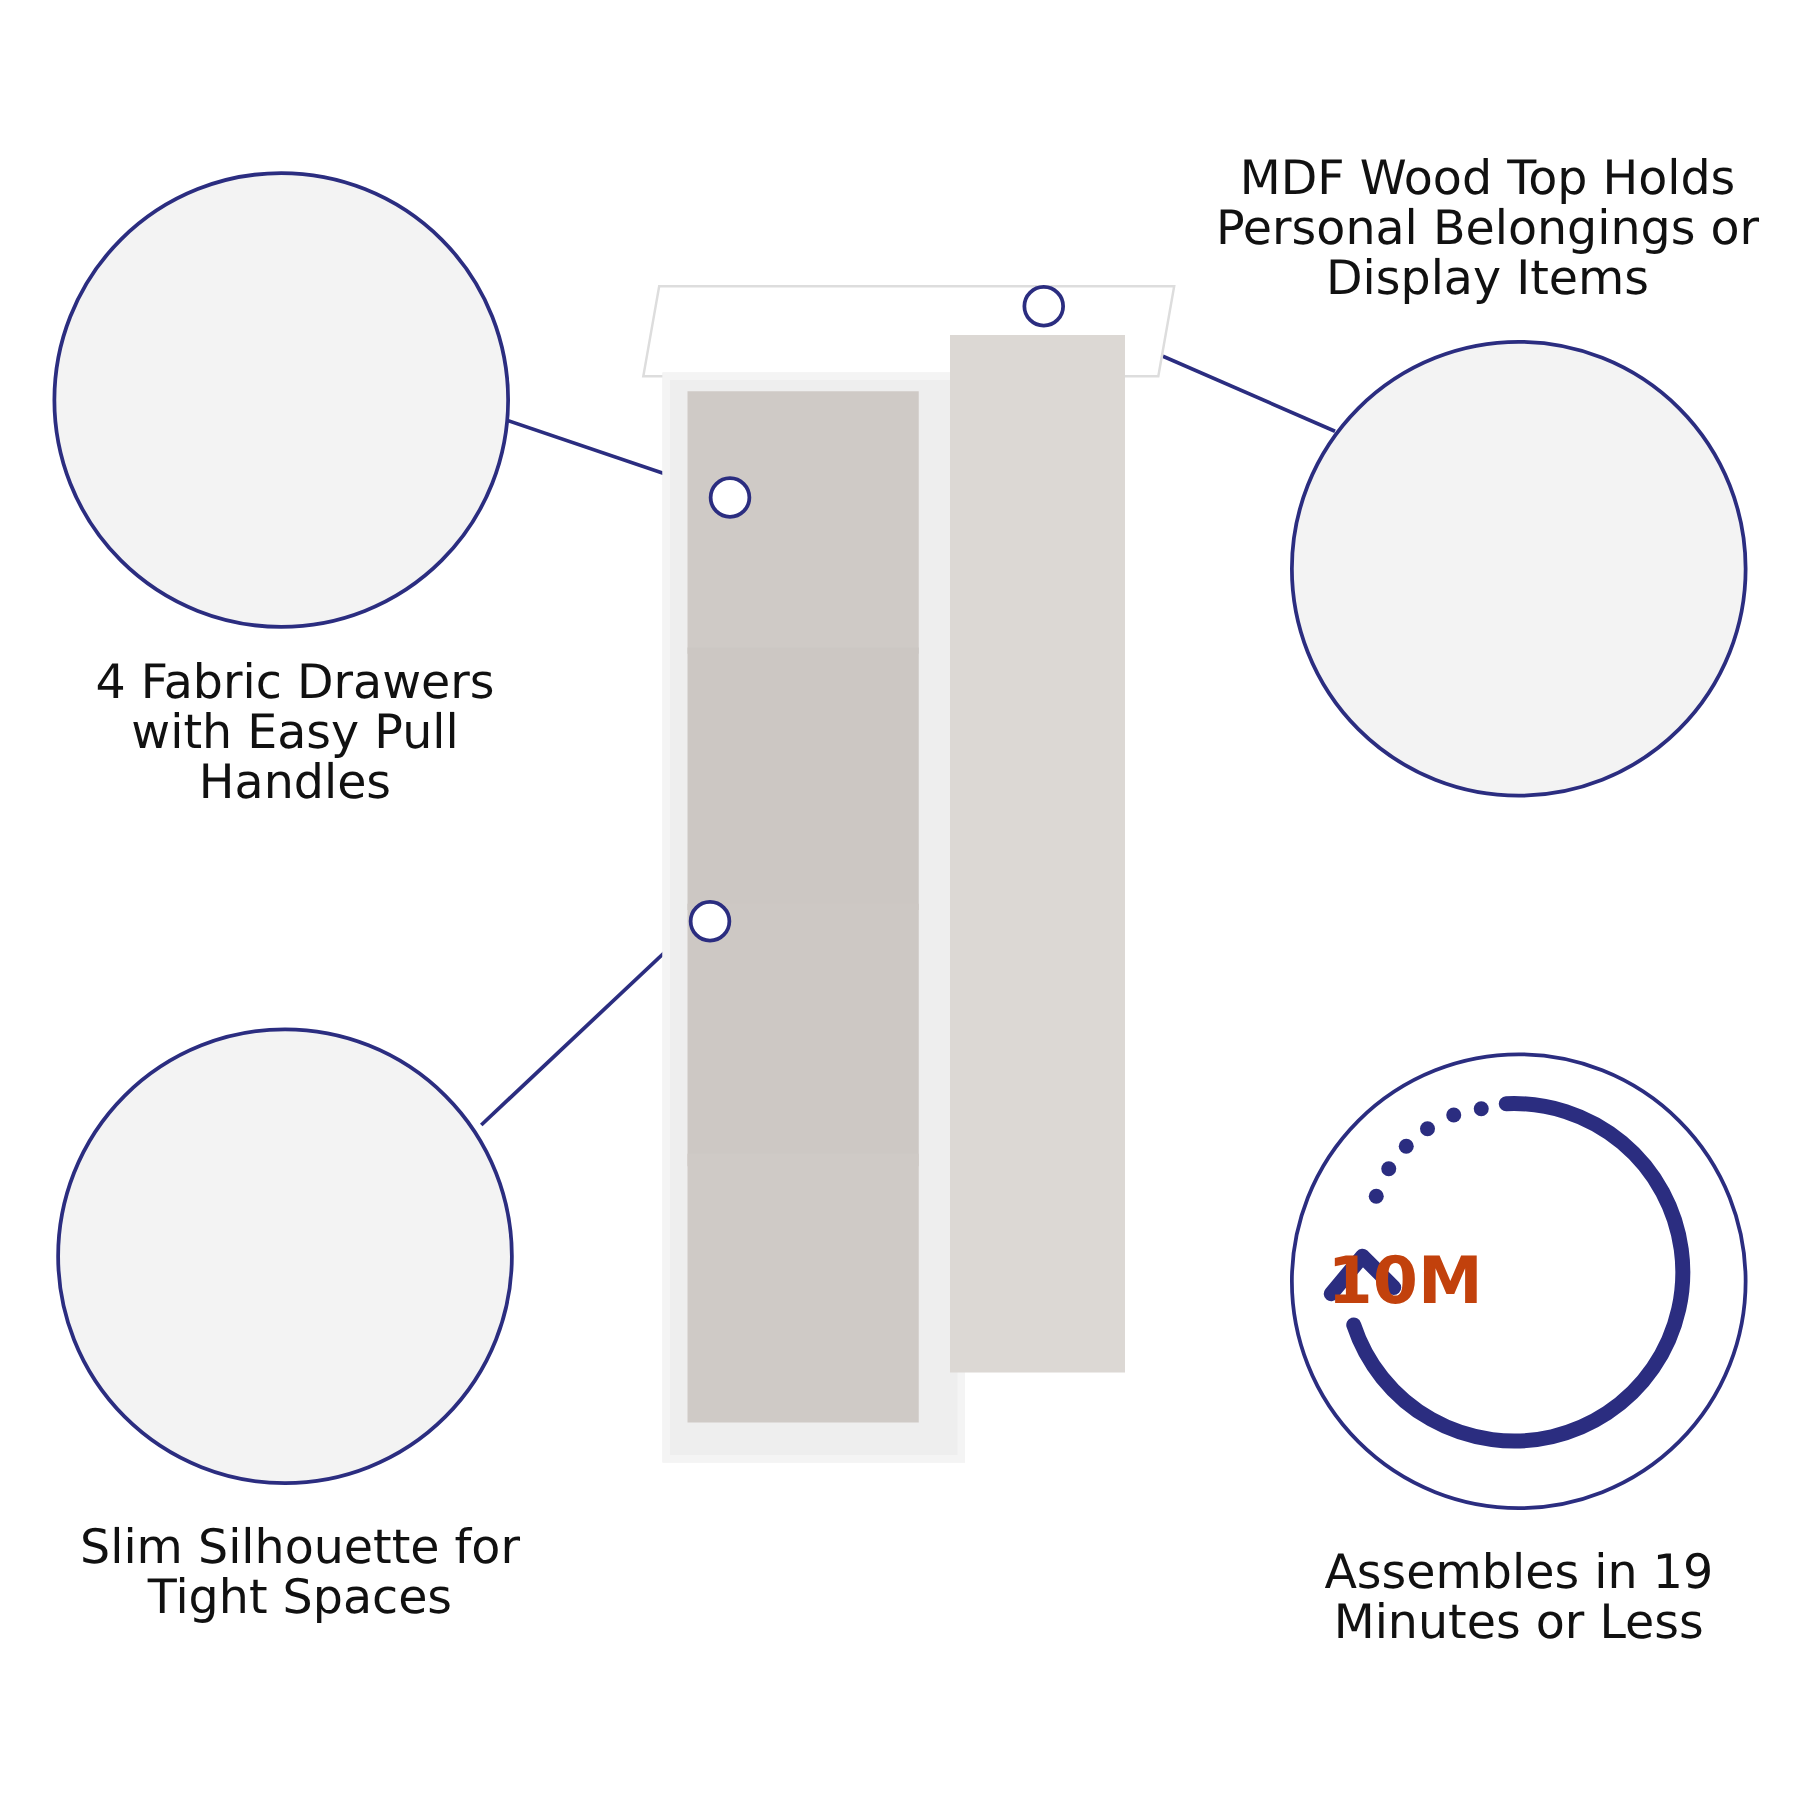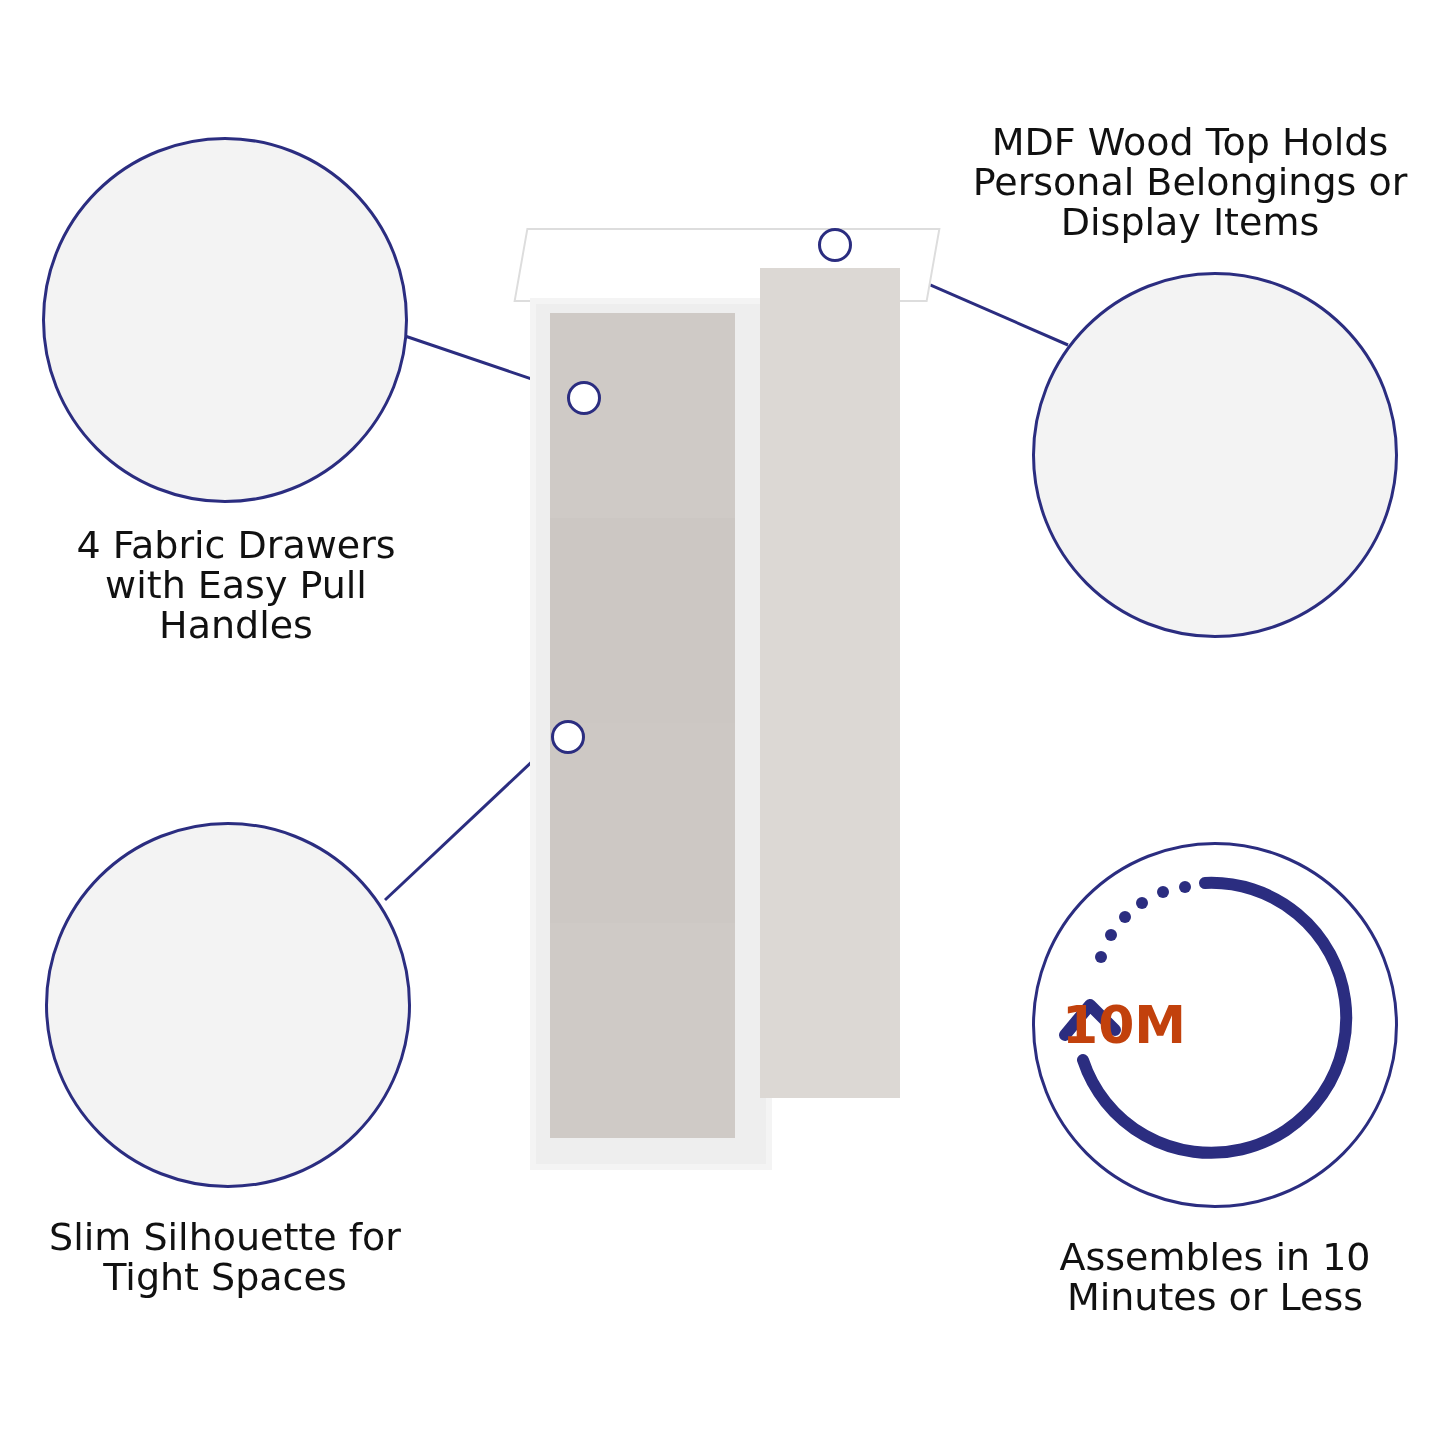--- a/index.html
+++ b/index.html
@@ -45,14 +45,14 @@
   </svg>
   <div style="position:absolute;left:0;top:150px;width:360px;text-align:left;font:bold 52px 'DejaVu Sans',sans-serif;color:#c2410c;margin-left:27px;">10M</div>
 </div>
 
 <div class="dot" style="left:567px;top:381px;"></div>
 <div class="dot" style="left:818px;top:228px;"></div>
 <div class="dot" style="left:551px;top:720px;"></div>
 
 <div class="label" style="left:36px;top:525px;width:400px;">4 Fabric Drawers with Easy Pull Handles</div>
 <div class="label" style="left:945px;top:122px;width:490px;">MDF Wood Top Holds Personal Belongings or Display Items</div>
-<div class="label" style="left:15px;top:1217px;width:420px;">Slim Silhouette for Tight Spaces</div>
-<div class="label" style="left:1020px;top:1237px;width:390px;">Assembles in 10 Minutes or Less</div>
+<div class="label" style="left:30px;top:1217px;width:420px;">Slim Silhouette for Tight Spaces</div>
+<div class="label" style="left:1020px;top:1237px;width:390px;">Assembles in 19 Minutes or Less</div>
 
 </body></html>

